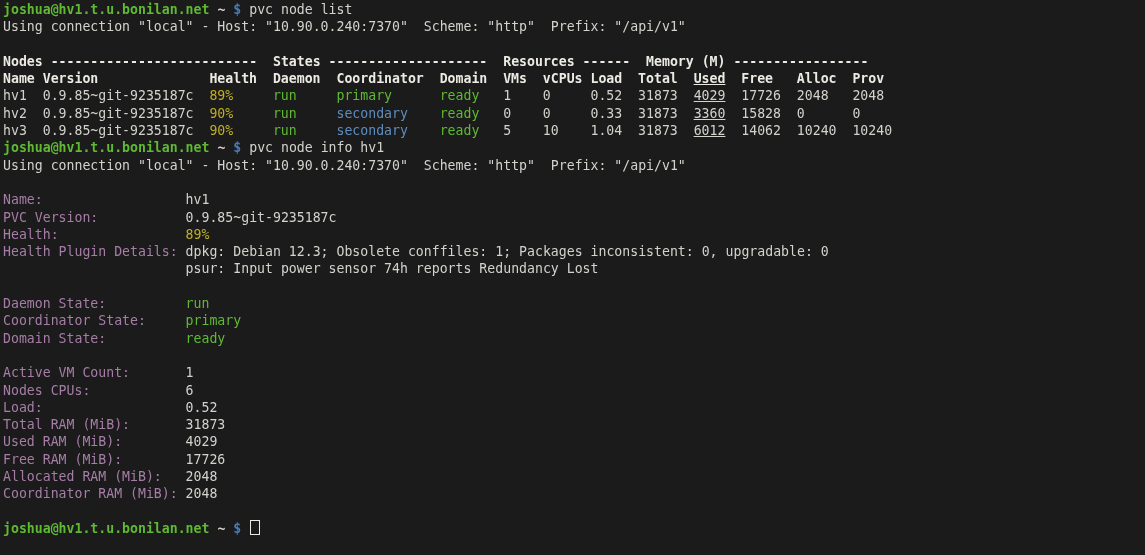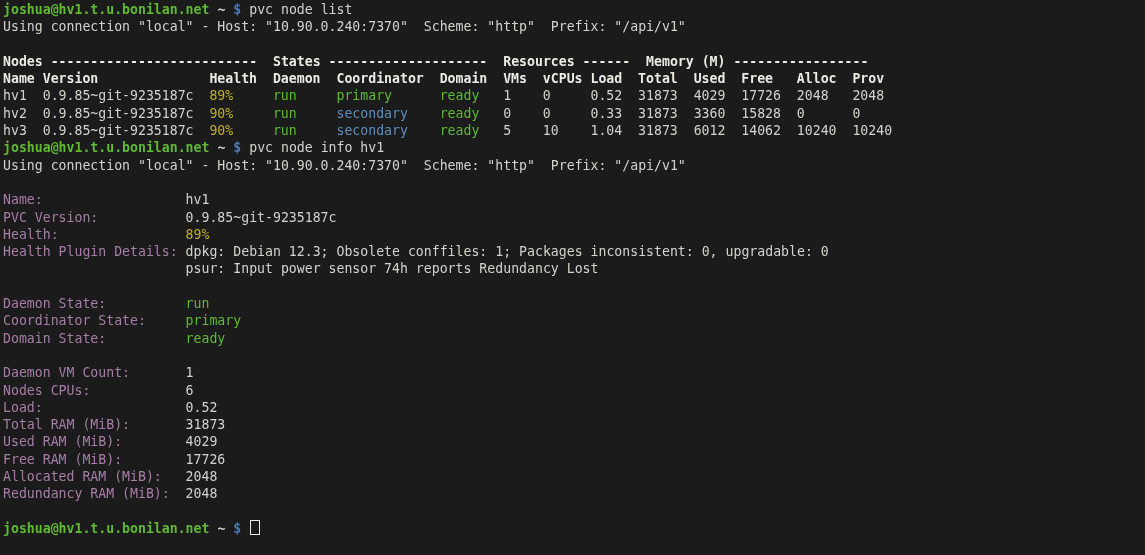--- a/index.html
+++ b/index.html
@@ -22,21 +22,21 @@
     font-size:13.2px;
     line-height:17.3px;
     padding:1px 0 0 3px;
     overflow:hidden;
   }
   .line{height:17.3px;white-space:pre;}
   .bold{font-weight:bold;color:var(--bold-white);}
   .cell{display:inline-block;white-space:pre;overflow:visible;vertical-align:top;}
   .w-name{width:5ch;} .w-ver{width:21ch;} .w-health{width:8ch;} .w-daemon{width:8ch;}
   .w-coord{width:13ch;} .w-domain{width:8ch;} .w-vms{width:5ch;} .w-vcpus{width:6ch;}
-  .w-load{width:6ch;} .w-total{width:7ch;} .w-used{width:6ch;} .w-free{width:7ch;}
+  .w-load{width:6ch;} .w-total{width:7ch;} .w-used{width:6ch;text-decoration:underline;} .w-free{width:7ch;}
   .w-alloc{width:7ch;} .w-prov{width:5ch;}
   .w-label{width:23ch;}
   .cgreen{color:var(--green);font-weight:normal;}
   .cyellow{color:var(--yellow);font-weight:normal;}
   .cblue{color:var(--blue);font-weight:normal;}
   .purple{color:var(--purple);}
   .user{color:var(--green);font-weight:bold;}
   .cwd{color:var(--foreground);font-weight:bold;}
   .psym{color:var(--prompt-blue);font-weight:bold;}
   .cursor{
@@ -79,26 +79,26 @@
   <div class="line"><span class="cell w-label"></span><span>psur: Input power sensor 74h reports Redundancy Lost</span></div>
 
   <div class="line"></div>
 
   <div class="line"><span class="cell w-label purple">Daemon State:</span><span class="cgreen">run</span></div>
   <div class="line"><span class="cell w-label purple">Coordinator State:</span><span class="cgreen">primary</span></div>
   <div class="line"><span class="cell w-label purple">Domain State:</span><span class="cgreen">ready</span></div>
 
   <div class="line"></div>
 
-  <div class="line"><span class="cell w-label purple">Daemon VM Count:</span><span>1</span></div>
+  <div class="line"><span class="cell w-label purple">Active VM Count:</span><span>1</span></div>
   <div class="line"><span class="cell w-label purple">Nodes CPUs:</span><span>6</span></div>
   <div class="line"><span class="cell w-label purple">Load:</span><span>0.52</span></div>
   <div class="line"><span class="cell w-label purple">Total RAM (MiB):</span><span>31873</span></div>
   <div class="line"><span class="cell w-label purple">Used RAM (MiB):</span><span>4029</span></div>
   <div class="line"><span class="cell w-label purple">Free RAM (MiB):</span><span>17726</span></div>
   <div class="line"><span class="cell w-label purple">Allocated RAM (MiB):</span><span>2048</span></div>
-  <div class="line"><span class="cell w-label purple">Redundancy RAM (MiB):</span><span>2048</span></div>
+  <div class="line"><span class="cell w-label purple">Coordinator RAM (MiB):</span><span>2048</span></div>
 
   <div class="line"></div>
 
   <div class="line"><span class="user">joshua@hv1.t.u.bonilan.net</span><span> </span><span class="cwd">~</span><span> </span><span class="psym">$</span><span> </span><span class="cursor"></span></div>
 
 </div>
 
 </body></html>

